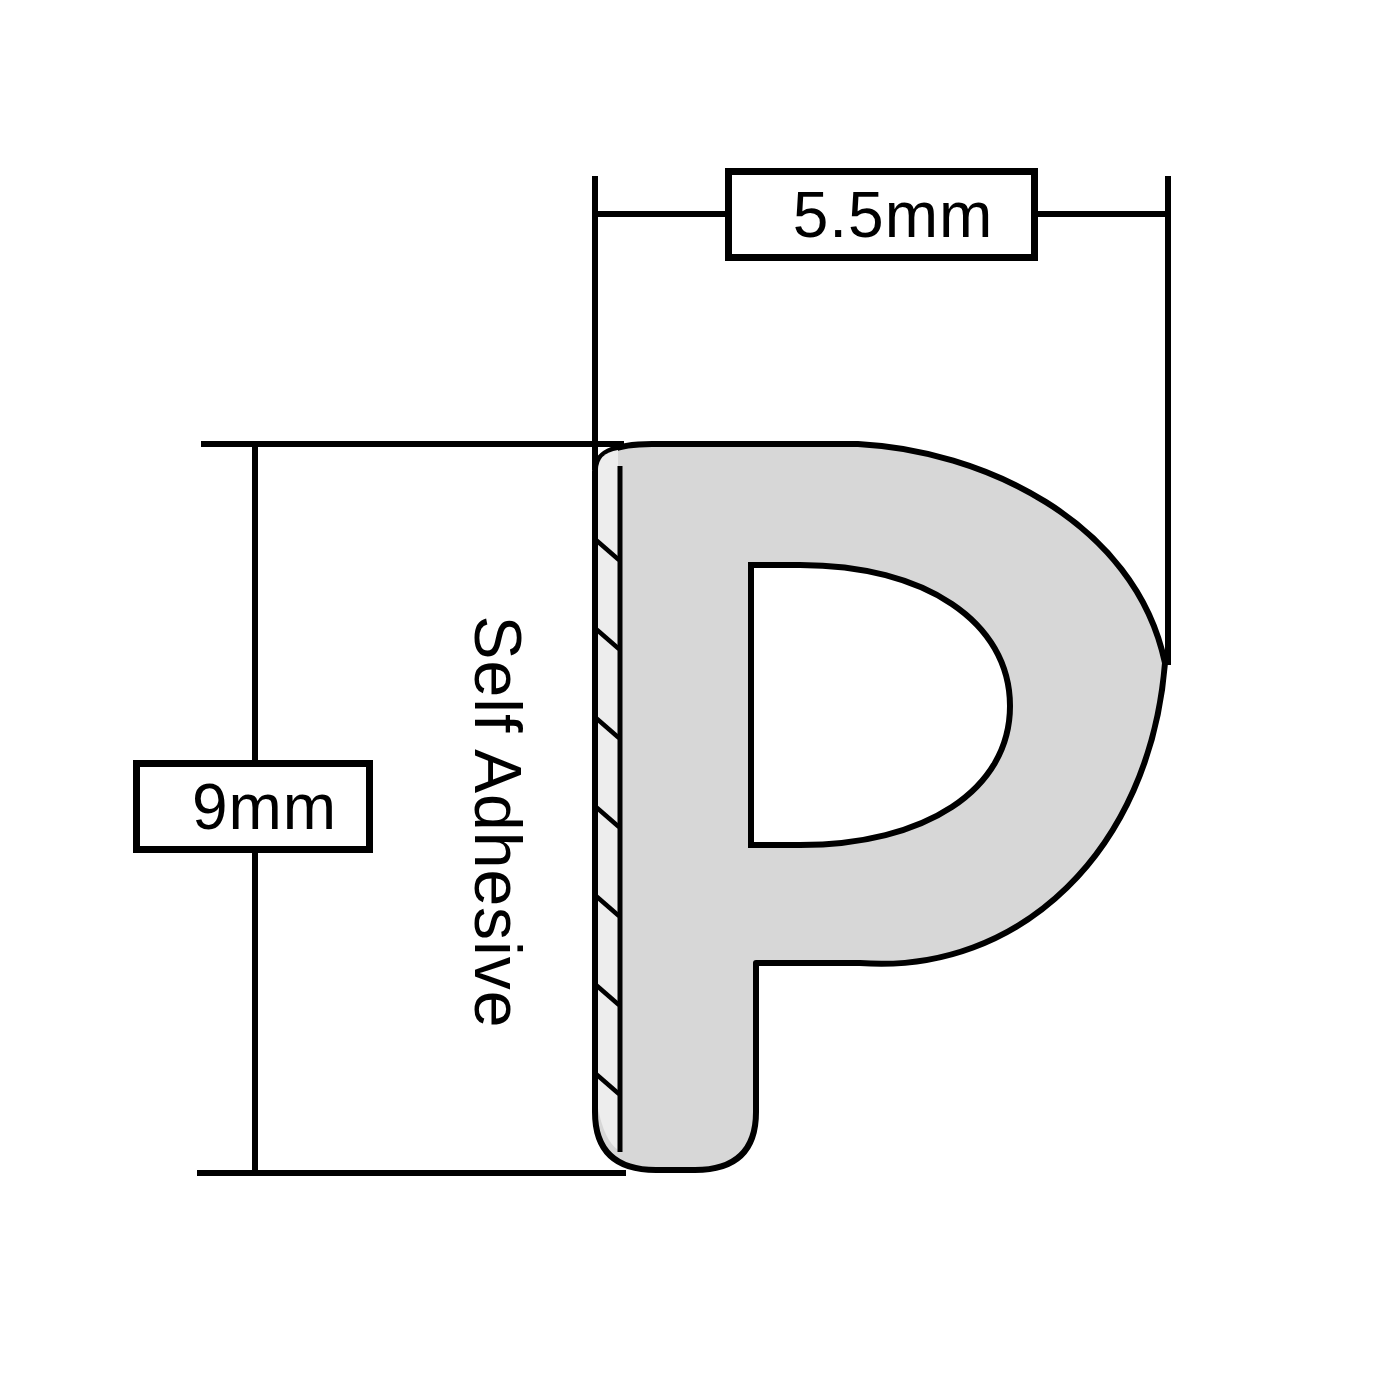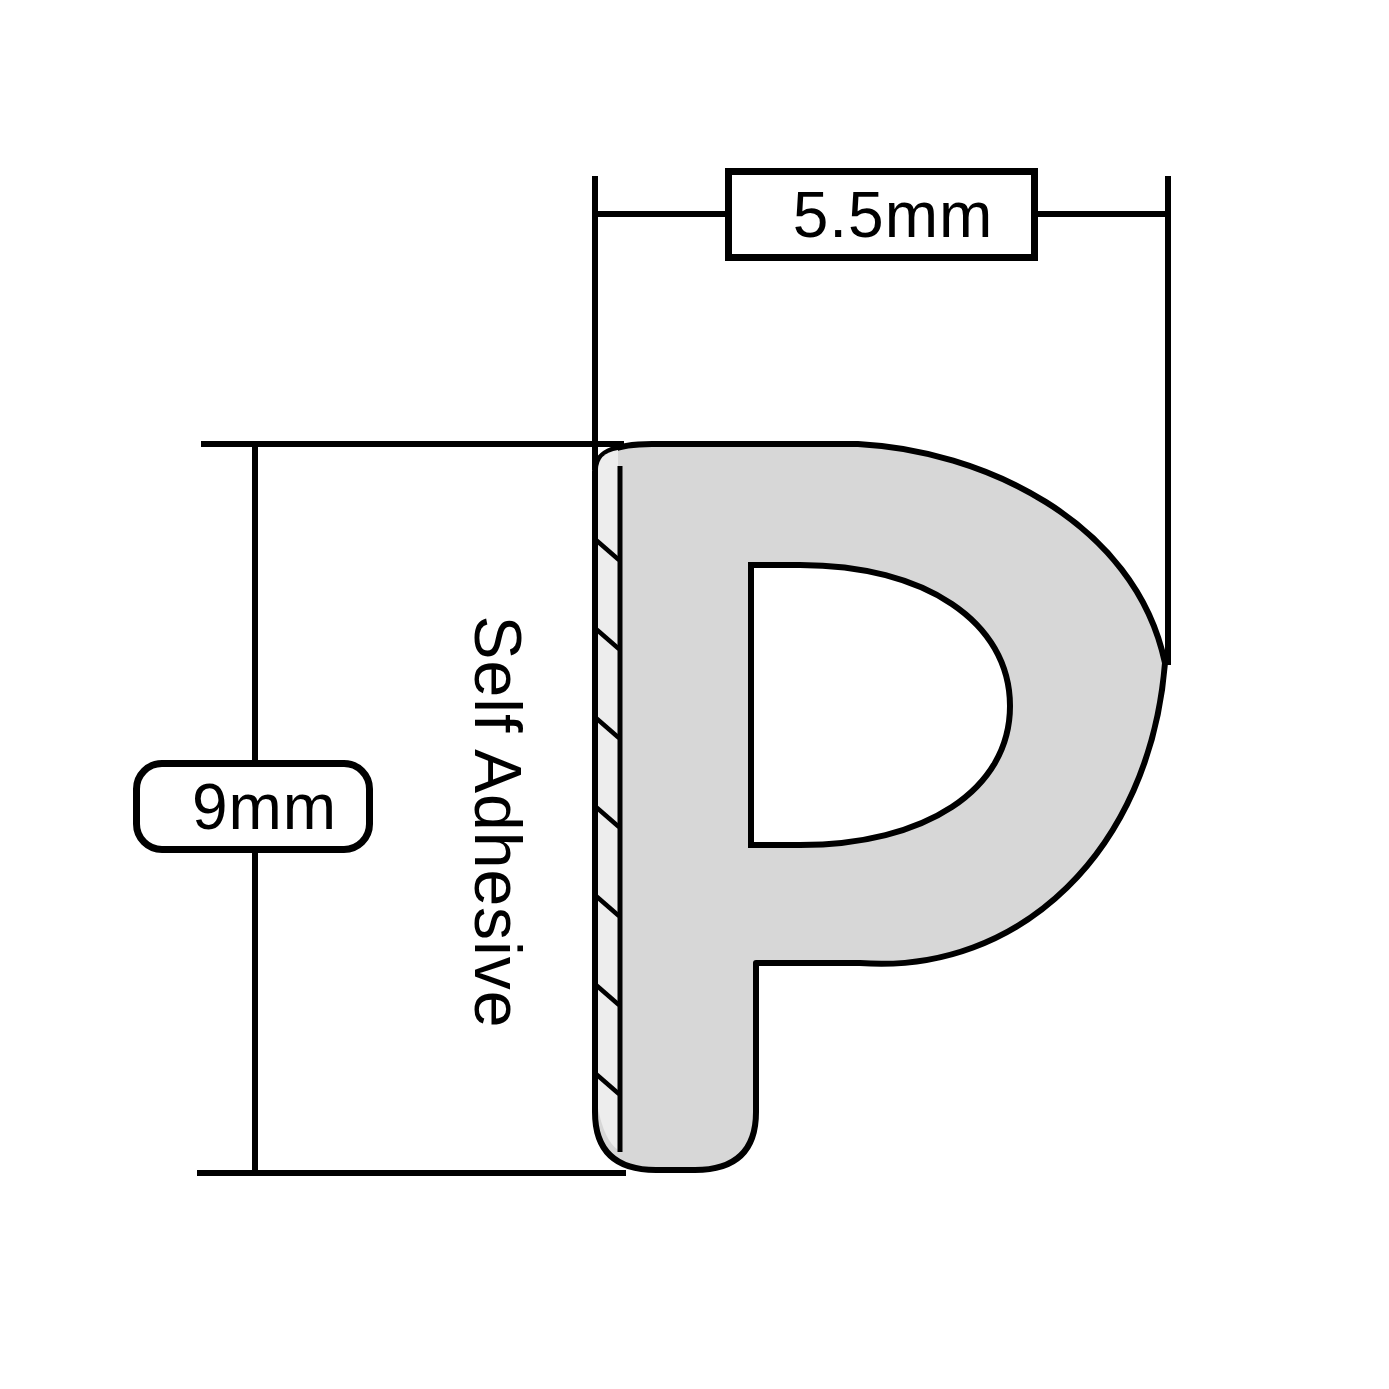--- a/index.html
+++ b/index.html
@@ -46,21 +46,20 @@
     left: 725px;
     top: 168px;
     width: 313px;
     height: 93px;
   }
   #height-dim-box {
     left: 133px;
     top: 760px;
     width: 240px;
     height: 93px;
-    border-radius: 29px;
   }
   #adhesive-label {
     position: absolute;
     left: 258px;
     top: 780px;
     width: 480px;
     height: 84px;
     line-height: 84px;
     text-align: center;
     font-size: 66px;

